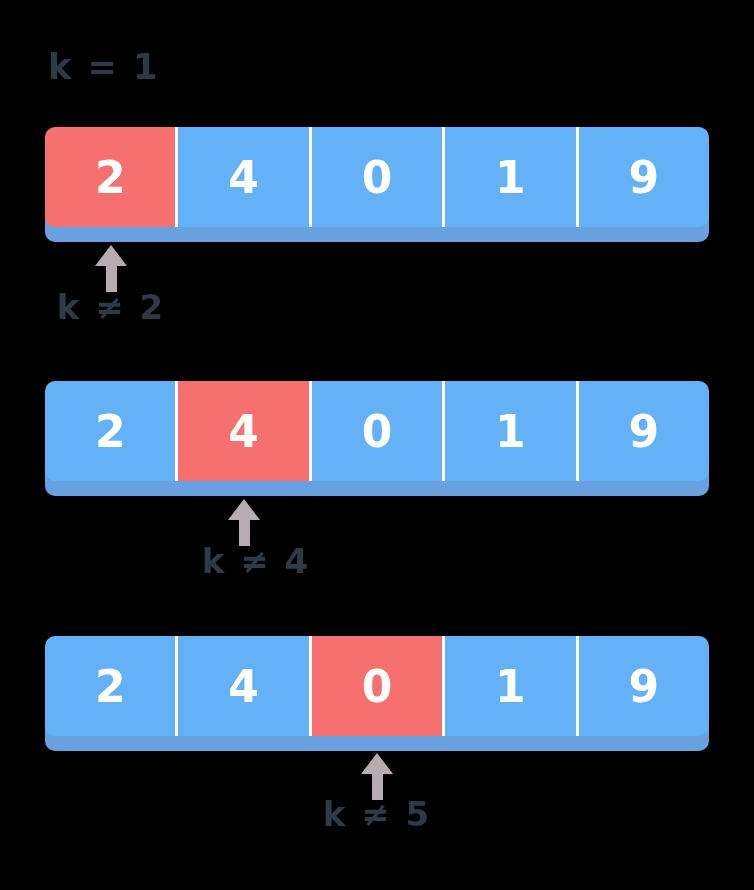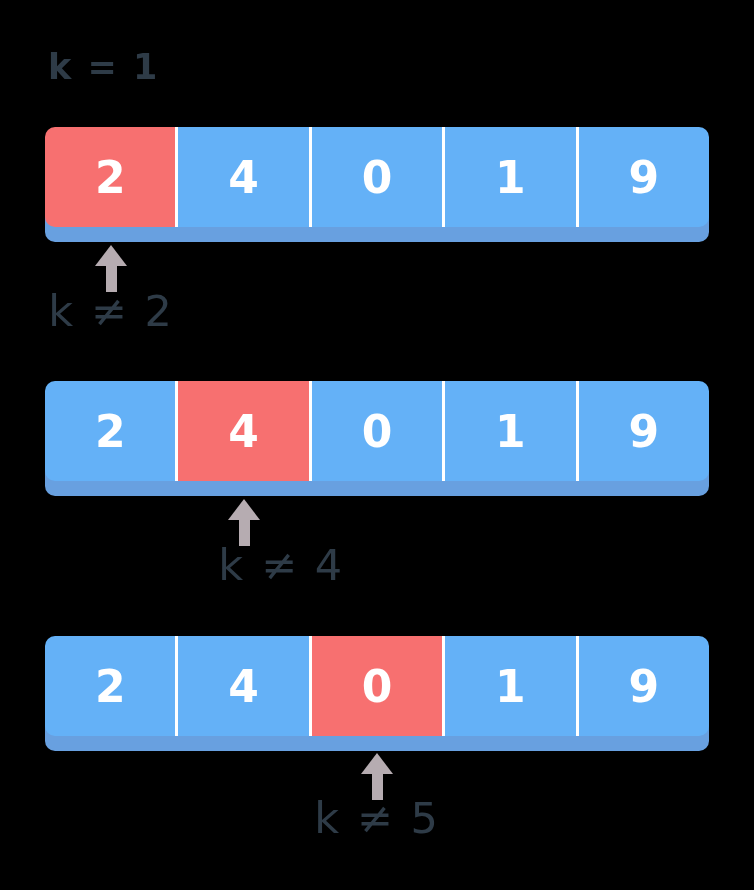--- a/index.html
+++ b/index.html
@@ -59,21 +59,21 @@
     border-right:16px solid transparent;
     border-bottom:21px solid var(--arrow-gray);
   }
   .arrow-stem{
     width:11px;height:26px;margin:0 auto;
     background:var(--arrow-gray);
   }
   .caption{
     position:absolute;width:200px;
     text-align:center;
-    font-size:43px;font-weight:normal;line-height:1;
+    font-size:34px;font-weight:bold;line-height:1;
     color:var(--label-dark);
     letter-spacing:2px;
   }
 </style>
 </head>
 <body>
 
 <div class="canvas">
 
   <div class="title">k = 1</div>
@@ -121,21 +121,21 @@
         </div>
       <div class="cell">
           <span>9</span>
         </div>
     </div>
   </div>
   <div class="arrow" style="left:228px;top:499px;">
     <div class="arrow-head"></div>
     <div class="arrow-stem"></div>
   </div>
-  <div class="caption" style="left:144px;top:544px;text-align:right;">k ≠ 4</div>
+  <div class="caption" style="left:156px;top:544px;">k ≠ 4</div>
 
   <div class="array-row" style="top:636px;">
     <div class="array-base"></div>
     <div class="cells">
       <div class="cell">
           <span>2</span>
         </div>
       <div class="cell">
           <span>4</span>
         </div>

